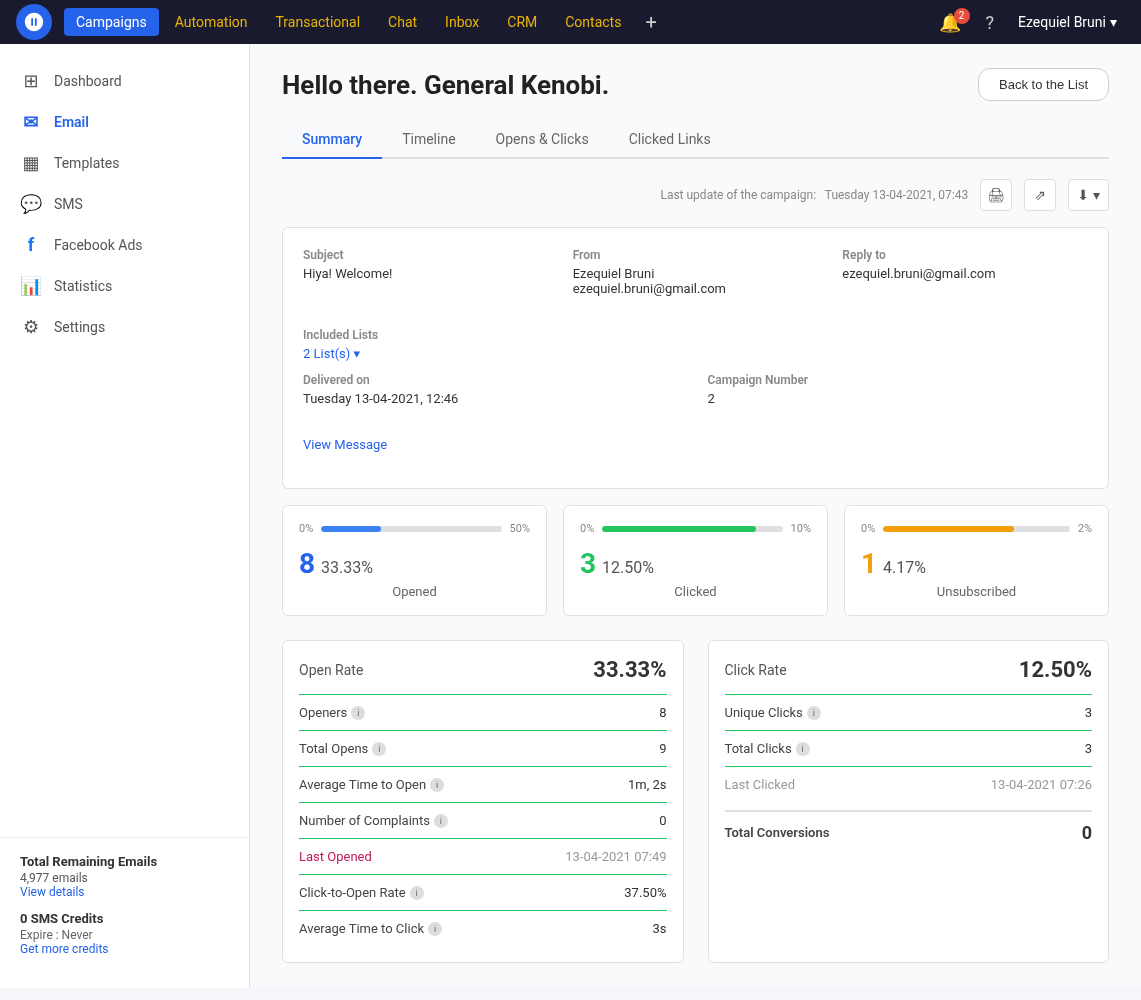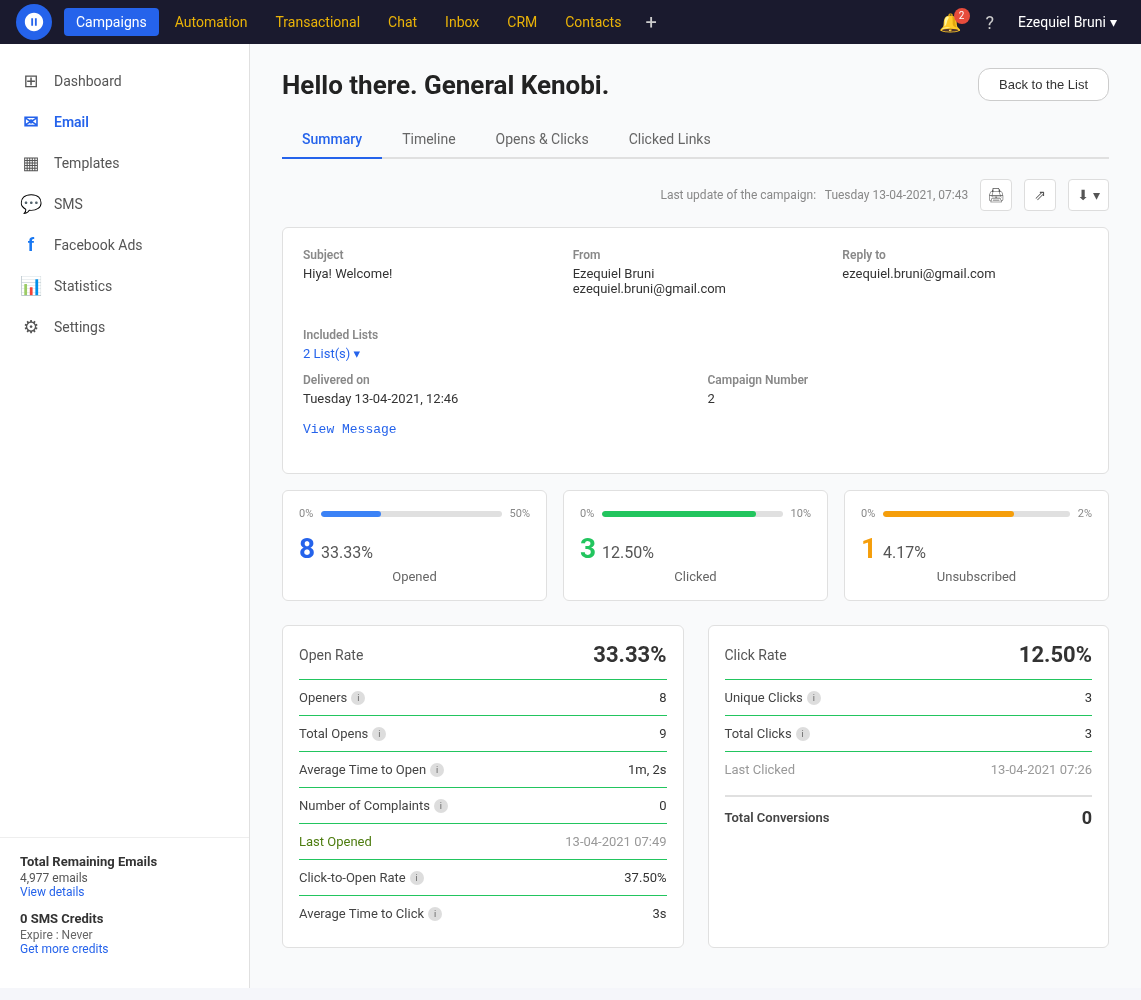--- a/index.html
+++ b/index.html
@@ -424,21 +424,21 @@
         <div class="detail-block">
           <div class="detail-label">Delivered on</div>
           <div class="detail-value">Tuesday 13-04-2021, 12:46</div>
         </div>
         <div class="detail-block">
           <div class="detail-label">Campaign Number</div>
           <div class="detail-value">2</div>
         </div>
       </div>
 
-      <div class="view-message-link" style="margin-top: 8px; font-family: Liberation Mono, monospace;">View Message</div>
+      <div class="view-message-link" style="margin-top: 23px;">View Message</div>
     </div>
 
     <div class="stat-cards">
 
       <div class="stat-card">
         <div class="stat-progress-row">
           <span class="stat-pct-label">0%</span>
           <div class="stat-progress-bar-wrap">
             <div class="stat-progress-bar" style="width: 33%; background: #3b82f6;"></div>
           </div>
@@ -516,21 +516,21 @@
 
         <div class="metric-row">
           <span class="metric-key">
             <span>Number of Complaints</span>
             <span class="info-circle">i</span>
           </span>
           <span class="metric-val">0</span>
         </div>
 
         <div class="metric-row">
-          <span class="metric-key" style="color:#4d7c0f;">
+          <span class="metric-key" style="color:#be185d;">
             <span>Last Opened</span>
           </span>
           <span class="metric-val gray">13-04-2021 07:49</span>
         </div>
 
         <div class="metric-row">
           <span class="metric-key">
             <span>Click-to-Open Rate</span>
             <span class="info-circle">i</span>
           </span>

